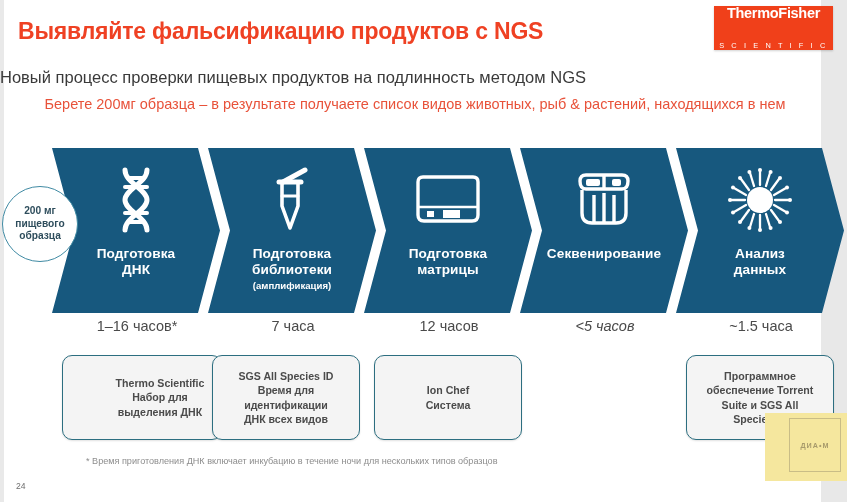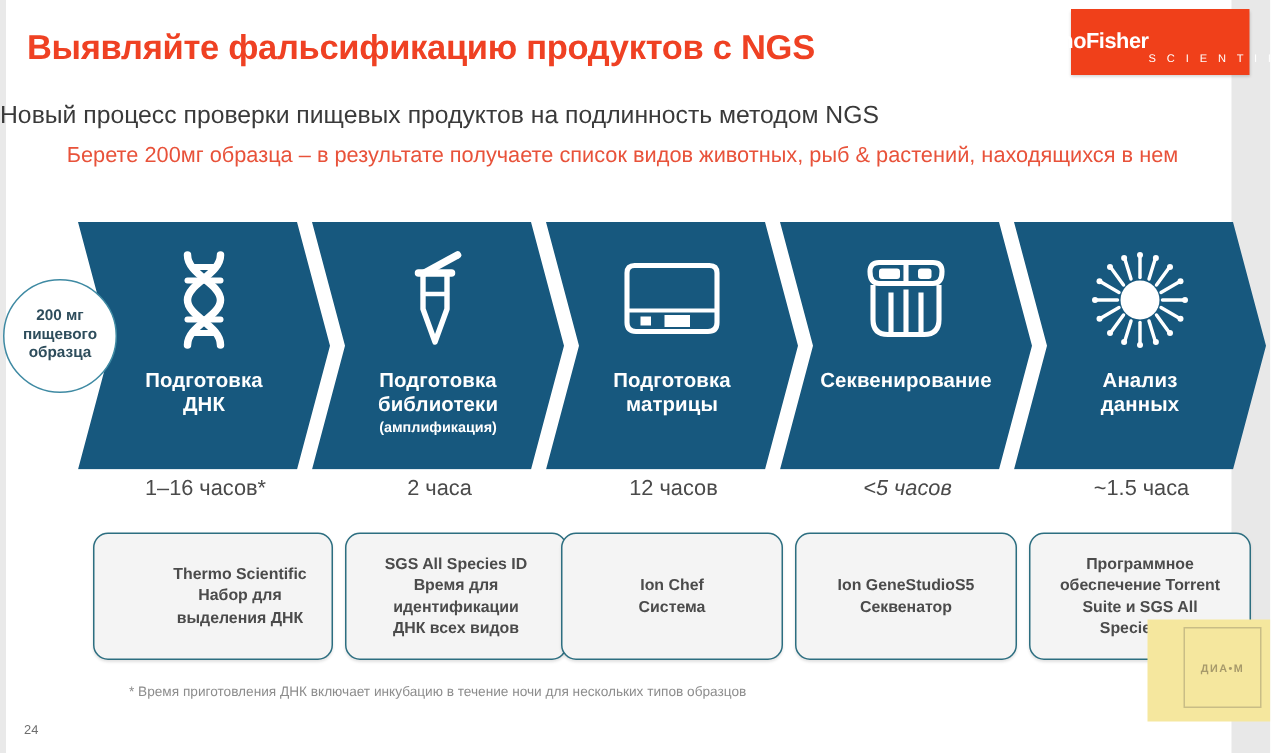--- a/index.html
+++ b/index.html
@@ -28,21 +28,21 @@
     background: #e8e8e8;
   }
 
   
   .logo-box {
     position: absolute;
     left: 714px; top: 6px;
     width: 119px; height: 44px;
     background: #f0401a;
     display: flex;
-    flex-direction: row;
+    flex-direction: column;
     align-items: center;
     justify-content: center;
     box-shadow: 0 1px 2px rgba(0,0,0,.18);
   }
   .logo-main {
     color: #ffffff;
     font-size: 14.5px;
     font-weight: bold;
     letter-spacing: -0.3px;
     line-height: 1;
@@ -380,58 +380,52 @@
         <div class="chev-label">
           <div>Анализ</div>
           <div>данных</div>
         </div>
       </div>
     </div>
   </div>
 
   <div class="durations">
     <div class="duration" style="left:10px;  width:150px;">1–16 часов*</div>
-    <div class="duration" style="left:166px; width:150px;">2 часа</div>
+    <div class="duration" style="left:166px; width:150px;">7 часа</div>
     <div class="duration" style="left:322px; width:150px;">12 часов</div>
     <div class="duration" style="left:478px; width:150px;font-style:italic;">&lt;5  часов</div>
     <div class="duration" style="left:634px; width:150px;">~1.5 часа</div>
   </div>
 
   <div class="products">
 
     <div class="product-box" style="left:10px; width:160px;padding-left:43px;">
       <div>
         <div>Thermo Scientific</div>
         <div>Набор для</div>
         <div>выделения ДНК</div>
       </div>
     </div>
 
-    <div class="product-box" style="left:178px; width:148px;">
+    <div class="product-box" style="left:160px; width:148px;">
       <div>
         <div>SGS All Species ID</div>
         <div>Время для</div>
         <div>идентификации</div>
         <div>ДНК всех видов</div>
       </div>
     </div>
 
     <div class="product-box" style="left:322px; width:148px;">
       <div>
         <div>Ion Chef</div>
         <div>Система</div>
       </div>
     </div>
 
-    <div class="product-box" style="left:478px; width:148px;">
-      <div>
-        <div>Ion GeneStudioS5</div>
-        <div>Секвенатор</div>
-      </div>
-    </div>
 
     <div class="product-box" style="left:634px; width:148px;">
       <div>
         <div>Программное</div>
         <div>обеспечение Torrent</div>
         <div>Suite  и SGS All</div>
         <div>Species ID</div>
       </div>
     </div>
   </div>

